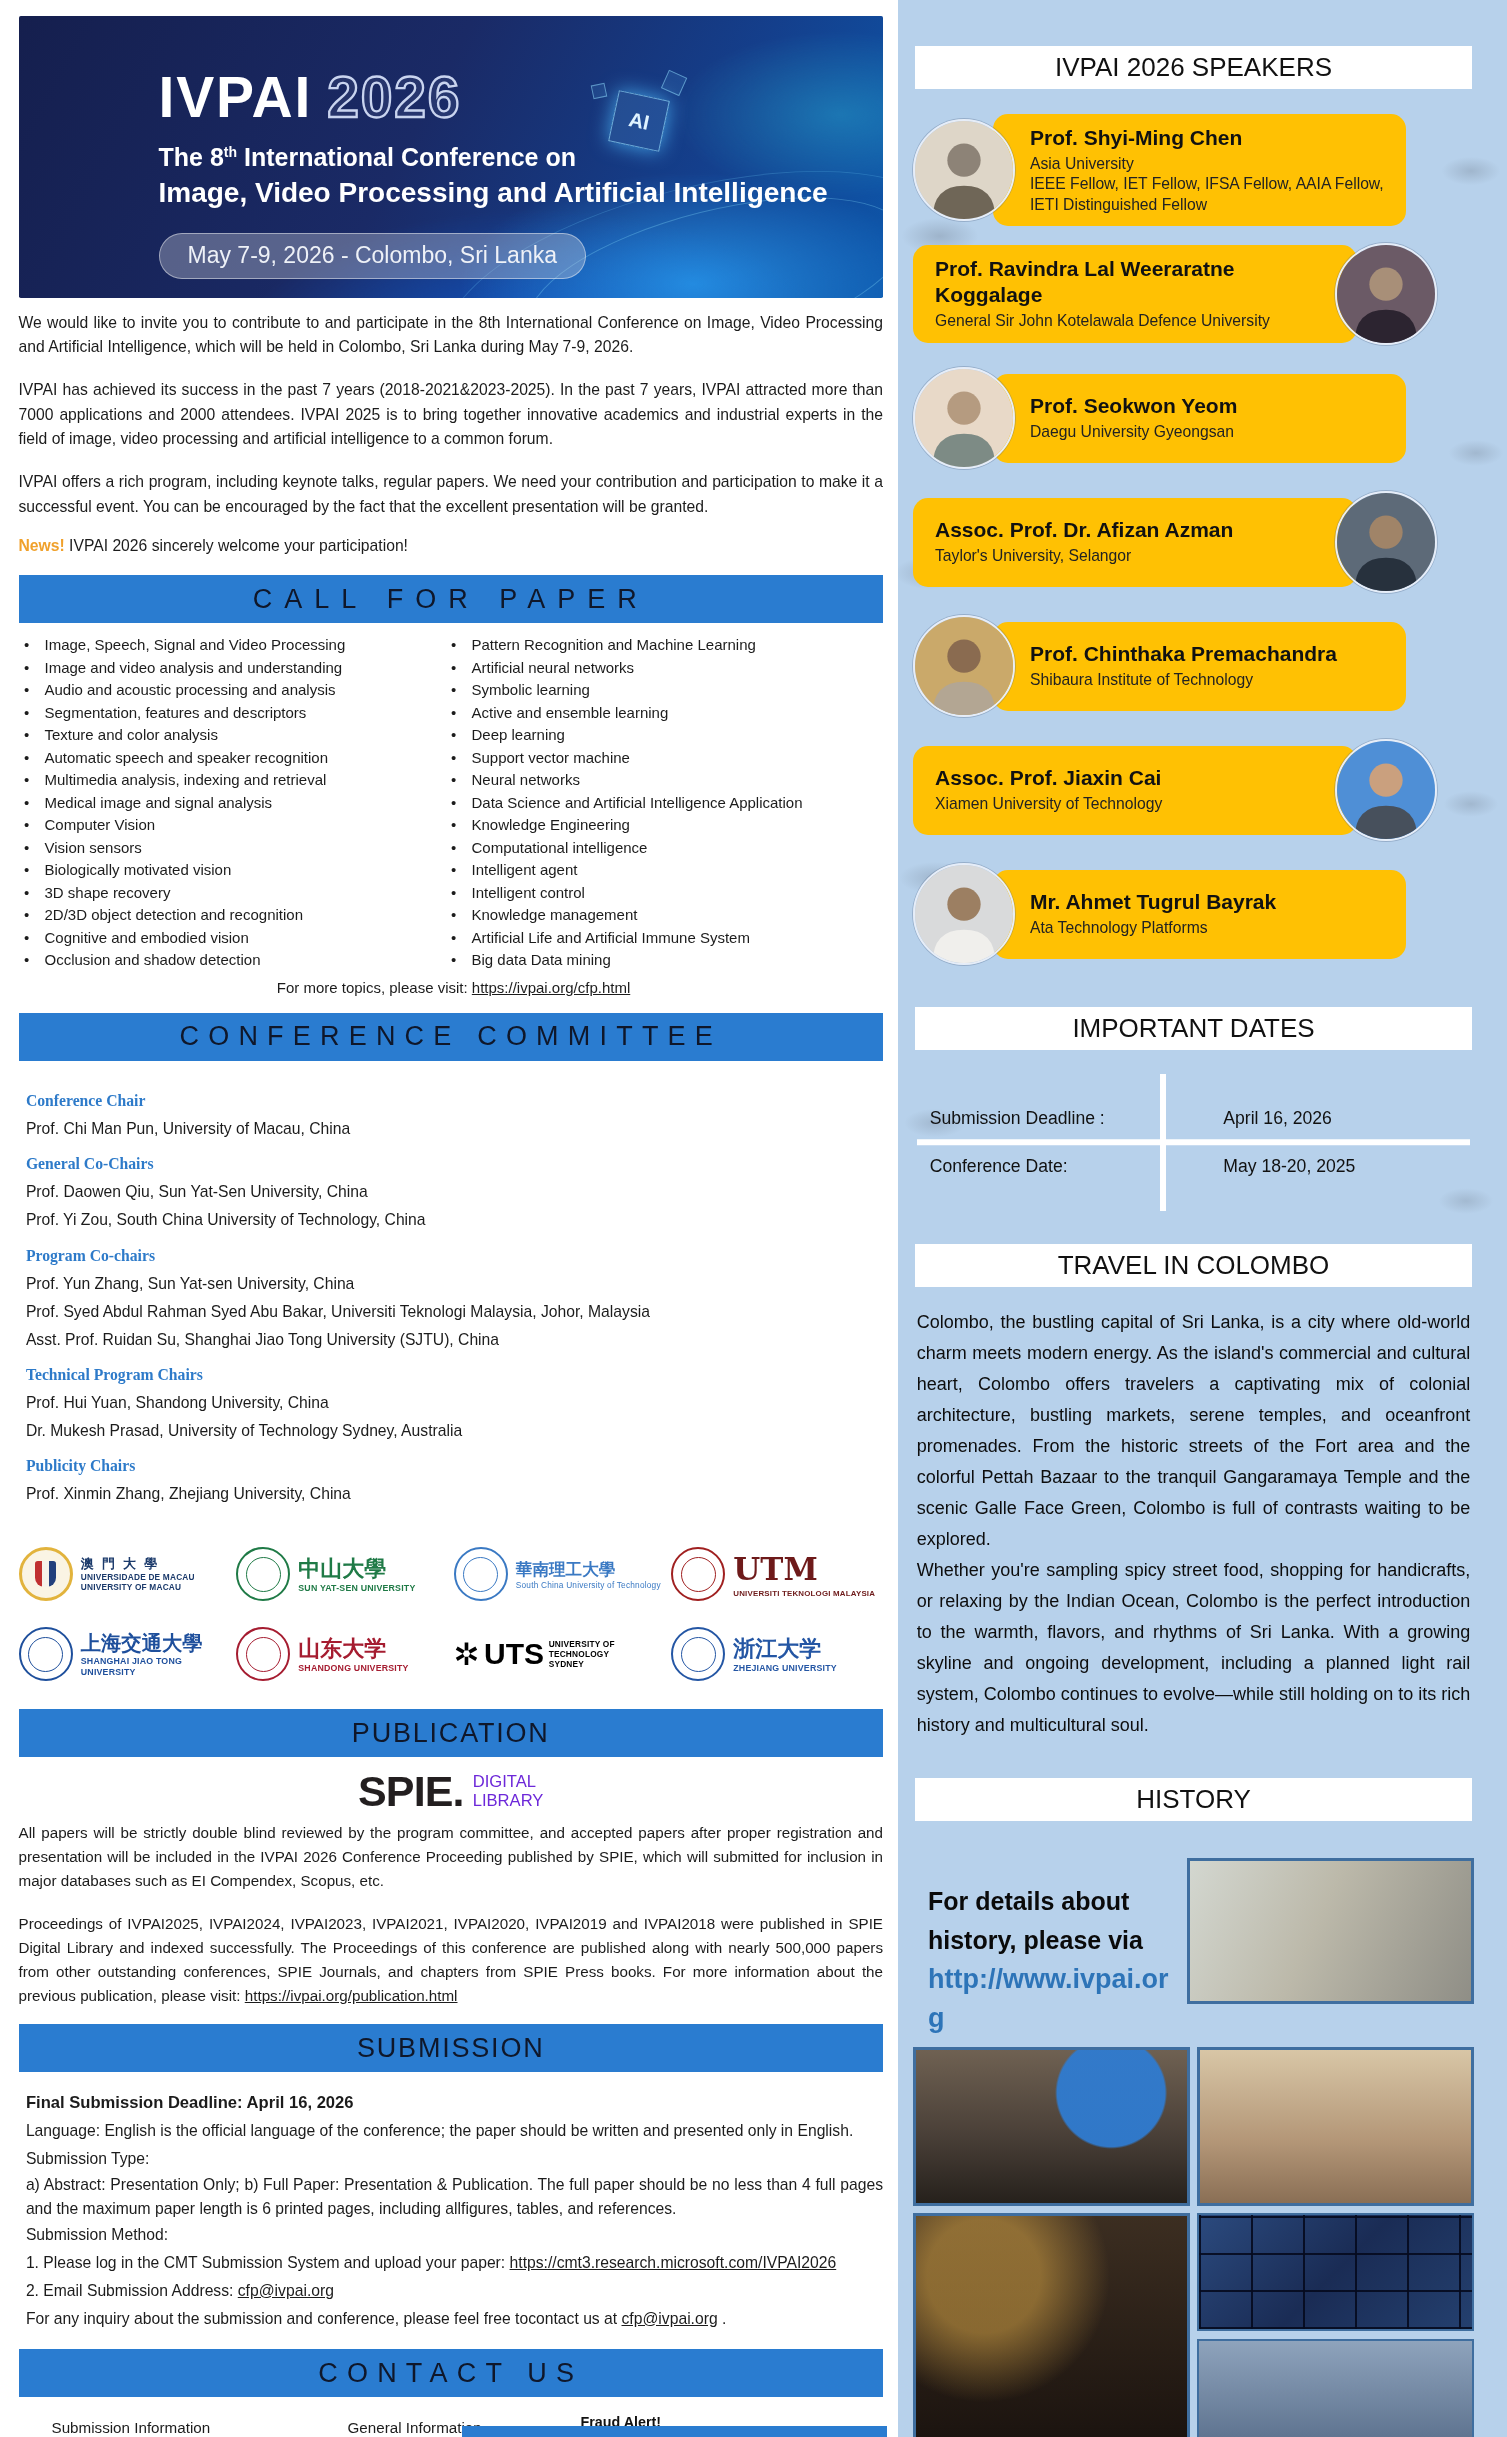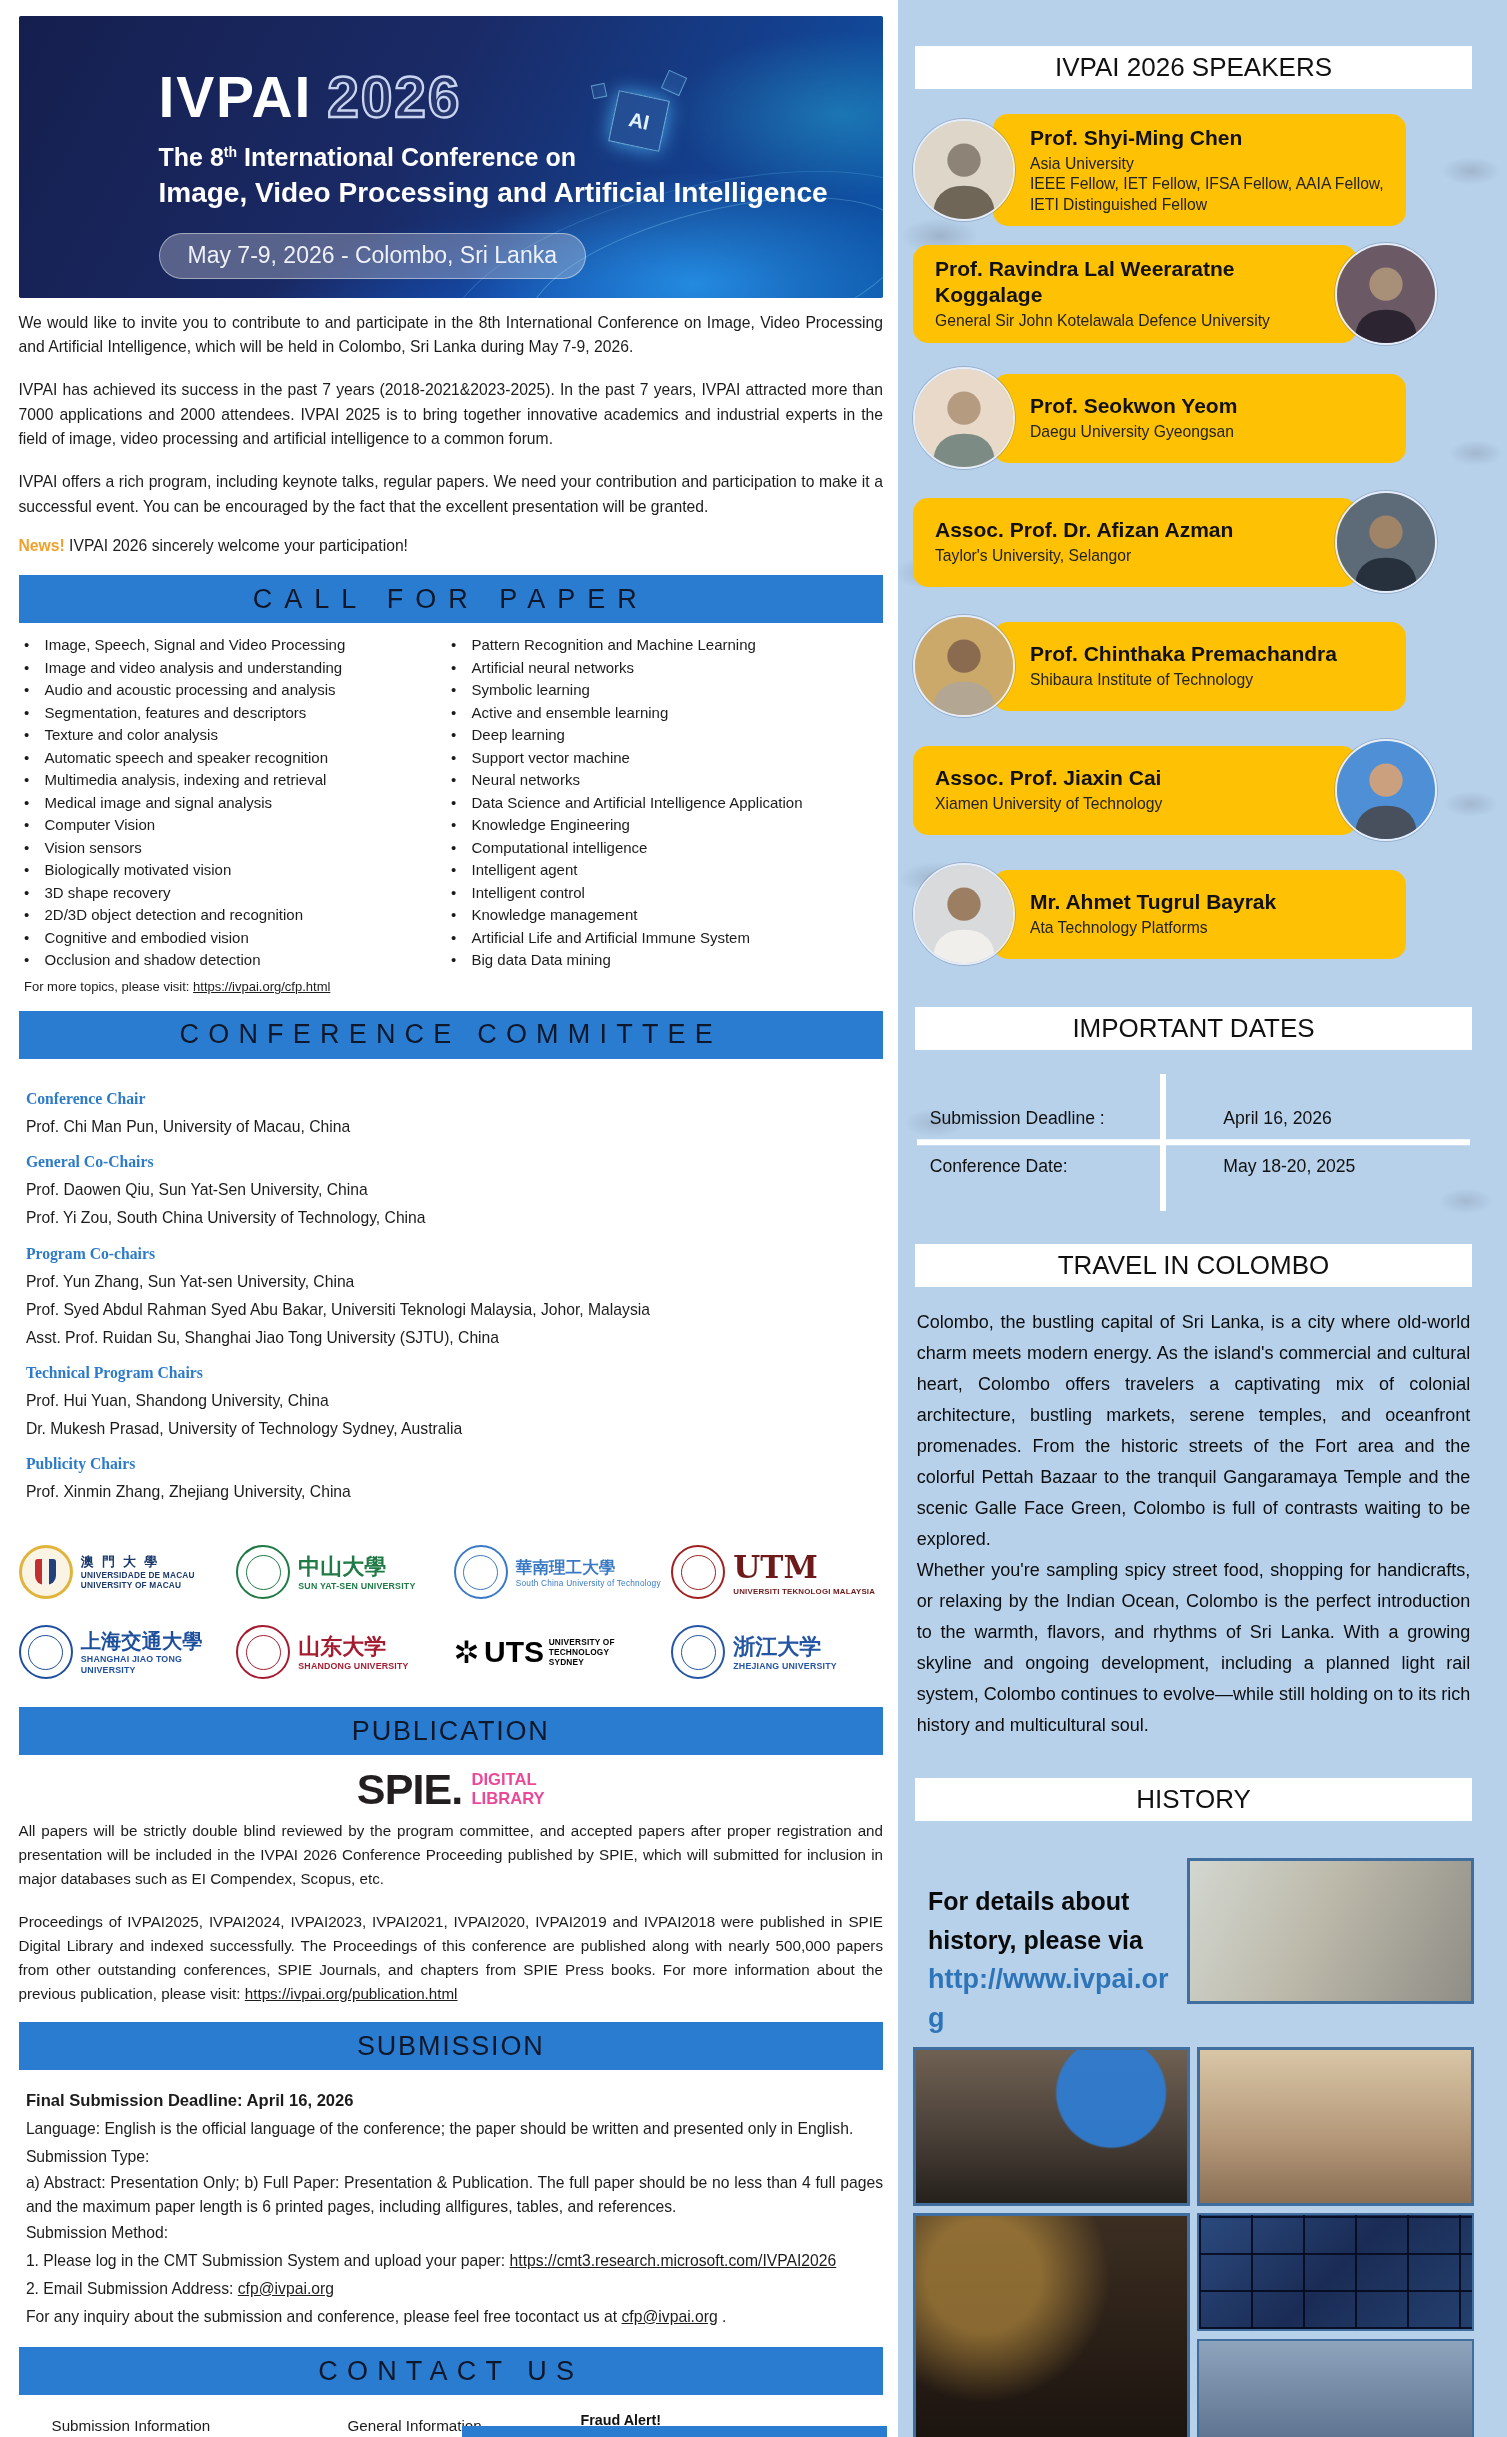--- a/index.html
+++ b/index.html
@@ -44,21 +44,21 @@
     font-size: 27px; letter-spacing: 12px; white-space: nowrap; }
   .bbar.medium { letter-spacing: 9.2px; }
   .bbar.tight { letter-spacing: 1.8px; }
 
   .topics { display: flex; margin-top: 11px; gap: 9px; }
   .topics ul { list-style: none; }
   .topics ul.tleft { width: 418px; }
   .topics ul.tright { flex: 1; }
   .topics li { position: relative; padding-left: 26px; font-size: 15px; line-height: 22.5px; color: #1c1c1c; }
   .topics li::before { content: "•"; position: absolute; left: 5.5px; }
-  .more-topics { margin-top: 7.4px; font-size: 13px; padding-left: 5.5px; color: #1c1c1c; }
+  .more-topics { margin-top: 7.4px; font-size: 15px; padding-left: 5.5px; color: #1c1c1c; text-align: center; }
   a.plain-link { color: #1c1c1c; text-decoration: underline; cursor: pointer; }
 
   .committee { margin-top: 26px; padding-left: 7.4px; }
   .cmt-heading { color: #2d7ac9; font-weight: 700; font-size: 15.7px; line-height: 28px; margin-top: 7.4px; font-family: Liberation Serif, serif; }
   .cmt-member { font-size: 15.7px; line-height: 28px; color: #1c1c1c; }
 
   .logo-grid { display: grid; grid-template-columns: repeat(4, 1fr); row-gap: 26px; column-gap: 5.5px; margin-top: 39px; }
   .logo { display: flex; align-items: center; gap: 8.3px; }
   .lg-circle { width: 54px; height: 54px; border-radius: 50%; flex: none; display: flex; align-items: center; justify-content: center; }
   .lg-inner-ring { width: 35px; height: 35px; border-radius: 50%; }
@@ -82,21 +82,21 @@
   .logo-uts { gap: 4.6px; }
   .uts-mark { font-size: 31px; color: #000; flex: none; line-height: 1; }
   .logo-uts .lg-main { font-size: 30px; color: #000; font-family: "Liberation Sans", sans-serif; font-weight: 800; }
   .logo-uts .lg-sub { color: #000; width: 79px; font-size: 8.3px; }
   .logo-zju .lg-circle { border: 2.8px solid #2456a4; } .logo-zju .lg-inner-ring { border: 1.8px solid #2456a4; }
   .logo-zju .lg-main { color: #2456a4; font-size: 22px; } .logo-zju .lg-sub { color: #2456a4; }
 
   .pub-bar { margin-top: 28px; }
   .spie-logo { display: flex; align-items: center; justify-content: center; gap: 9.2px; margin-top: 9.2px; }
   .spie-main { font-size: 43px; font-weight: 900; letter-spacing: -0.9px; color: #231f20; }
-  .spie-sub { display: flex; flex-direction: column; font-size: 16.6px; font-weight: 700; color: #ec4899; line-height: 1.15; }
+  .spie-sub { display: flex; flex-direction: column; font-size: 16.6px; font-weight: 400; color: #6d28d9; line-height: 1.15; }
   .pub-text { margin-top: 5.5px; font-size: 15.2px; line-height: 24px; color: #1c1c1c; text-align: justify; }
   .pub-text + .pub-text { margin-top: 18.5px; }
 
   .sub-block { margin-top: 16.6px; padding-left: 7.4px; font-size: 15.7px; color: #1c1c1c; }
   .sub-deadline { font-weight: 700; font-size: 16.6px; line-height: 28px; }
   .sub-line { line-height: 28px; text-align: justify; }
   .sub-detail { line-height: 24px; text-align: justify; }
 
   .contact-cols { margin-top: 15px; display: flex; padding-left: 33px; }
   .cc1 { width: 296px; } .cc2 { width: 233px; } .cc3 { flex: 1; padding-right: 7.4px; }

